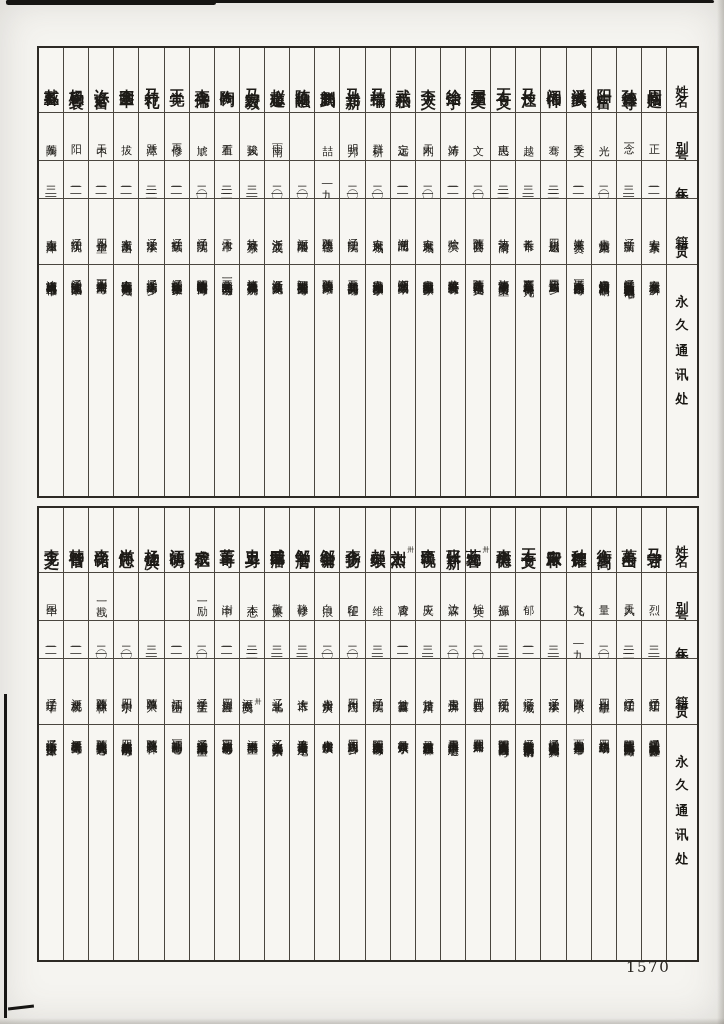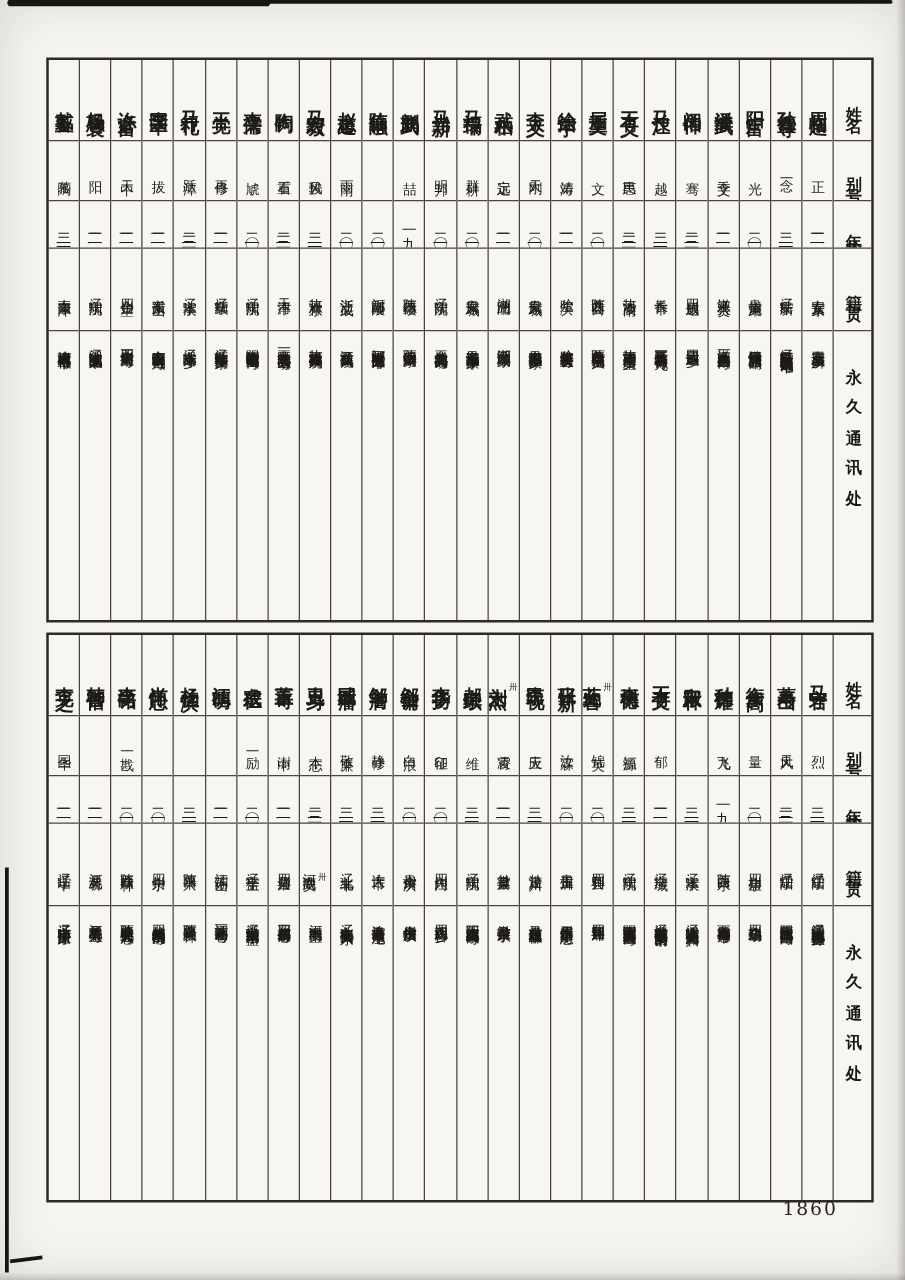--- a/index.html
+++ b/index.html
@@ -1064,14 +1064,14 @@
     <div class="cell r-native">
       <span class="vt nat">辽宁辽中</span>
       <span class="note"></span>
     </div>
     <div class="cell r-addr">
       <span class="vt addr">辽宁辽中小白河边家床子</span>
     </div>
   </div>
     </div>
 
-  <div class="pagenum">1860</div>
+  <div class="pagenum">1570</div>
 </div>
 
 </body></html>

